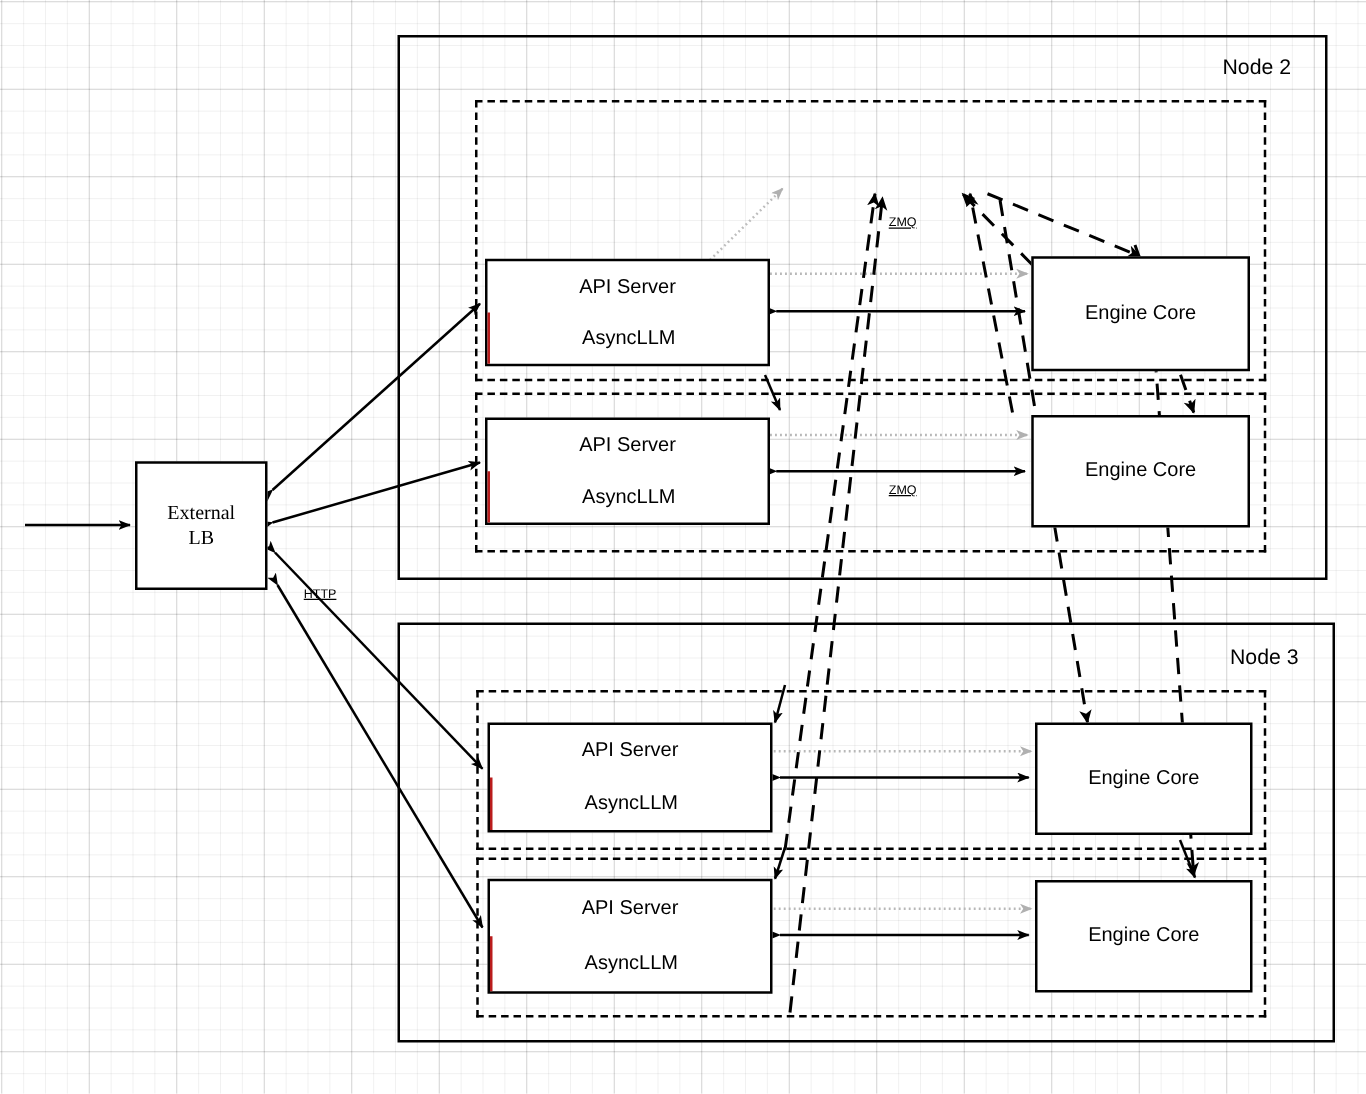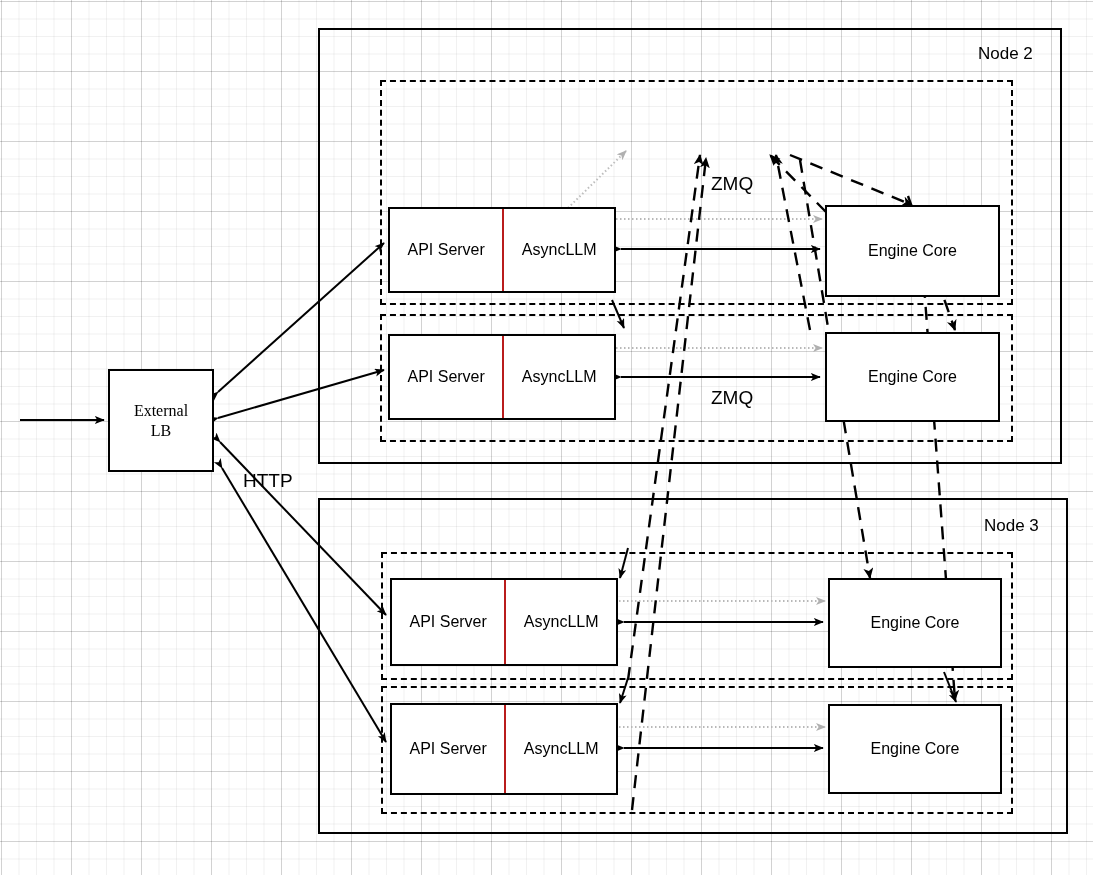--- a/index.html
+++ b/index.html
@@ -50,21 +50,21 @@
     border: 2px dashed #000000;
     background: transparent;
     box-sizing: border-box;
   }
   .unit-box {
     position: absolute;
     border: 2px solid #000000;
     background: #ffffff;
     box-sizing: border-box;
     display: flex;
-    flex-direction: row;
+    flex-direction: column;
     align-items: stretch;
   }
   .unit-half {
     flex: 1 1 auto;
     display: flex;
     align-items: center;
     justify-content: center;
     font-size: 16px;
     color: #000000;
     white-space: nowrap;
@@ -81,24 +81,25 @@
     display: flex;
     align-items: center;
     justify-content: center;
     text-align: center;
     font-size: 16px;
     color: #000000;
     line-height: 1.25;
   }
   .edge-label {
     position: absolute;
-    font-size: 19px;
+    font-size: 10px;
     color: #000000;
     background: transparent;
     white-space: nowrap;
+    text-decoration: underline;
   }
 </style>
 </head>
 <body>
 
 <div id="canvas">
 
   <svg id="svglayer" viewBox="0 0 1093 875">
     <defs>
       <marker id="arrowBlack" markerWidth="12" markerHeight="12" refX="9.2" refY="4" orient="auto" markerUnits="userSpaceOnUse">

